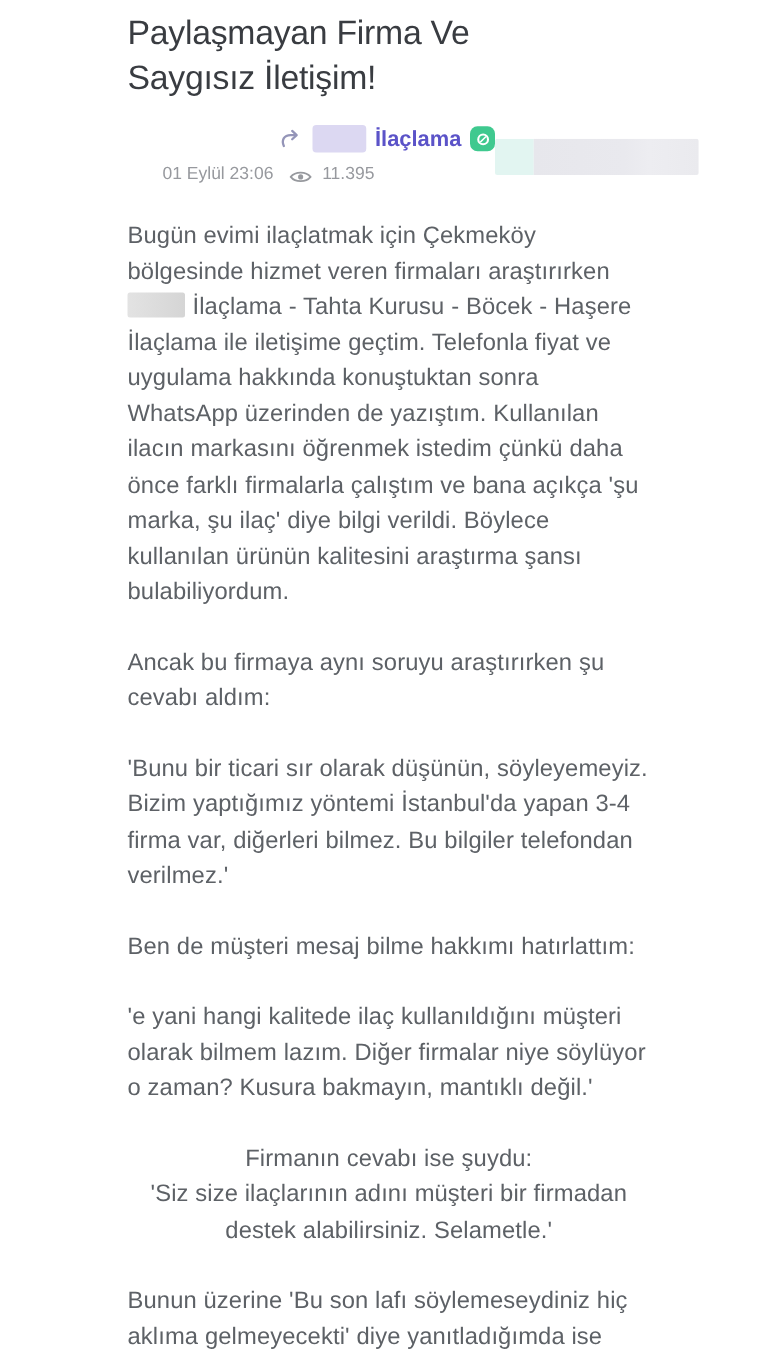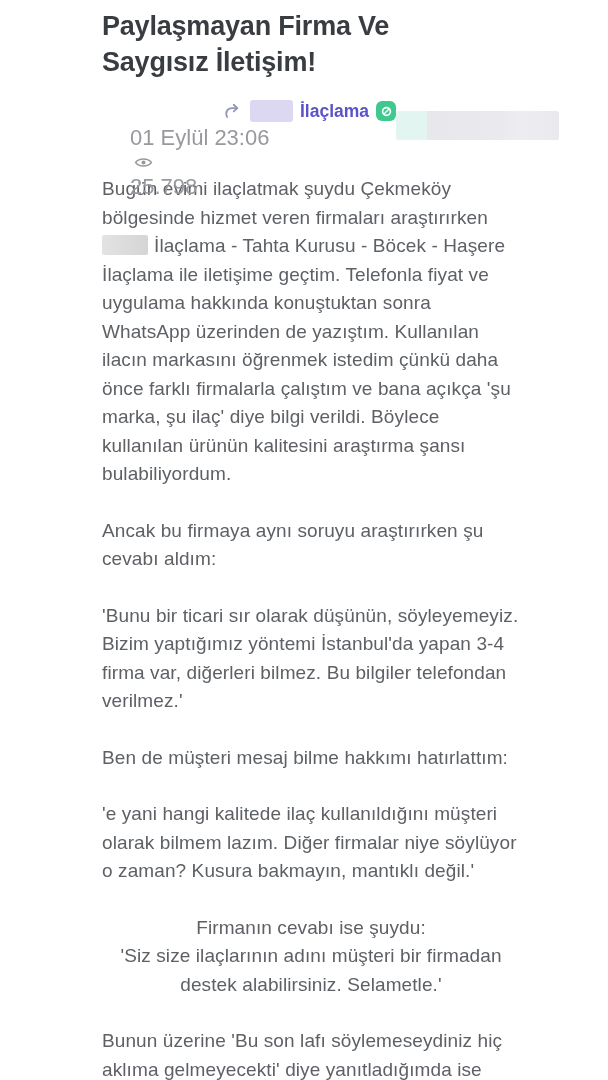--- a/index.html
+++ b/index.html
@@ -7,21 +7,21 @@
   .page {
     position:relative;
     width:608px; height:1080px;
     background:#ffffff;
     overflow:hidden;
     font-family:"Liberation Sans", sans-serif;
   }
   .content { padding:8px 88px 0 102px; }
 
   .title {
-    font-size:27px; line-height:36px; font-weight:700;
+    font-size:27px; line-height:36px; font-weight:400;
     color:#393c41; letter-spacing:-0.2px;
     max-width:360px;
     margin-bottom:18px;
   }
 
   .meta { position:relative; height:58px; margin-bottom:19px; }
   .meta-row1 {
     position:absolute; left:120px; top:2px;
     display:flex; align-items:center; gap:7px; height:22px;
   }
@@ -34,22 +34,22 @@
     font-size:17.5px; font-weight:700; color:#5b53c8;
     text-decoration:none; line-height:22px;
   }
   .verified-badge {
     width:20px; height:20px; border-radius:6px;
     background:#3fc98f; display:flex; align-items:center; justify-content:center;
   }
   .verified-badge svg { display:block; }
   .meta-row2 {
     position:absolute; left:28px; top:30px;
-    display:flex; align-items:flex-start; gap:8px;
-    font-size:22px; color:#97999e; line-height:20px;flex-direction:column;
+    display:flex; align-items:flex-end; gap:8px;
+    font-size:14px; color:#97999e; line-height:20px;
   }
   .eye-icon { width:19px; height:13px; display:block; margin-left:4px; }
   .redact-action {
     position:absolute; left:294px; top:13px;
     width:163px; height:29px; border-radius:2px;
     overflow:hidden; display:flex; border:none; padding:0; cursor:pointer;
     background:transparent;
   }
   .redact-action .seg-teal { width:31px; height:100%; background:#e2f5f1; }
   .redact-action .seg-gray {
@@ -91,30 +91,30 @@
             <path d="M4.5 9.5 L9.5 4.5" stroke="#ffffff" stroke-width="1.4"></path>
           </svg>
         </span>
       </div>
       <div class="meta-row2">
         <span>01 Eylül 23:06</span>
         <svg class="eye-icon" viewBox="0 0 24 16">
           <path d="M2 8 C6.5 2.2 17.5 2.2 22 8 C17.5 13.8 6.5 13.8 2 8 Z" fill="none" stroke="#97999e" stroke-width="1.8"></path>
           <circle cx="12" cy="8" r="2.6" fill="#97999e"></circle>
         </svg>
-        <span>25.798</span>
+        <span>11.395</span>
       </div>
       <button class="redact-action">
         <span class="seg-teal"></span>
         <span class="seg-gray"></span>
       </button>
     </div>
 
     <div class="body">
-      <p><span>Bugün evimi ilaçlatmak şuydu Çekmeköy bölgesinde hizmet veren firmaları araştırırken</span>
+      <p><span>Bugün evimi ilaçlatmak için Çekmeköy bölgesinde hizmet veren firmaları araştırırken</span>
         <span class="redact-inline"></span><span>İlaçlama - Tahta Kurusu - Böcek - Haşere İlaçlama ile iletişime geçtim. Telefonla fiyat ve uygulama hakkında konuştuktan sonra WhatsApp üzerinden de yazıştım. Kullanılan ilacın markasını öğrenmek istedim çünkü daha önce farklı firmalarla çalıştım ve bana açıkça 'şu marka, şu ilaç' diye bilgi verildi. Böylece kullanılan ürünün kalitesini araştırma şansı bulabiliyordum.</span></p>
       <p>Ancak bu firmaya aynı soruyu araştırırken şu cevabı aldım:</p>
       <p>'Bunu bir ticari sır olarak düşünün, söyleyemeyiz. Bizim yaptığımız yöntemi İstanbul'da yapan 3-4 firma var, diğerleri bilmez. Bu bilgiler telefondan verilmez.'</p>
       <p>Ben de müşteri mesaj bilme hakkımı hatırlattım:</p>
       <p>'e yani hangi kalitede ilaç kullanıldığını müşteri olarak bilmem lazım. Diğer firmalar niye söylüyor o zaman? Kusura bakmayın, mantıklı değil.'</p>
       <p>
         <span class="line">Firmanın cevabı ise şuydu:</span>
         <span class="line">'Siz size ilaçlarının adını müşteri bir firmadan destek alabilirsiniz. Selametle.'</span>
       </p>
       <p>Bunun üzerine 'Bu son lafı söylemeseydiniz hiç aklıma gelmeyecekti' diye yanıtladığımda ise bana şu saygısız mesaj gönderildi:</p>

